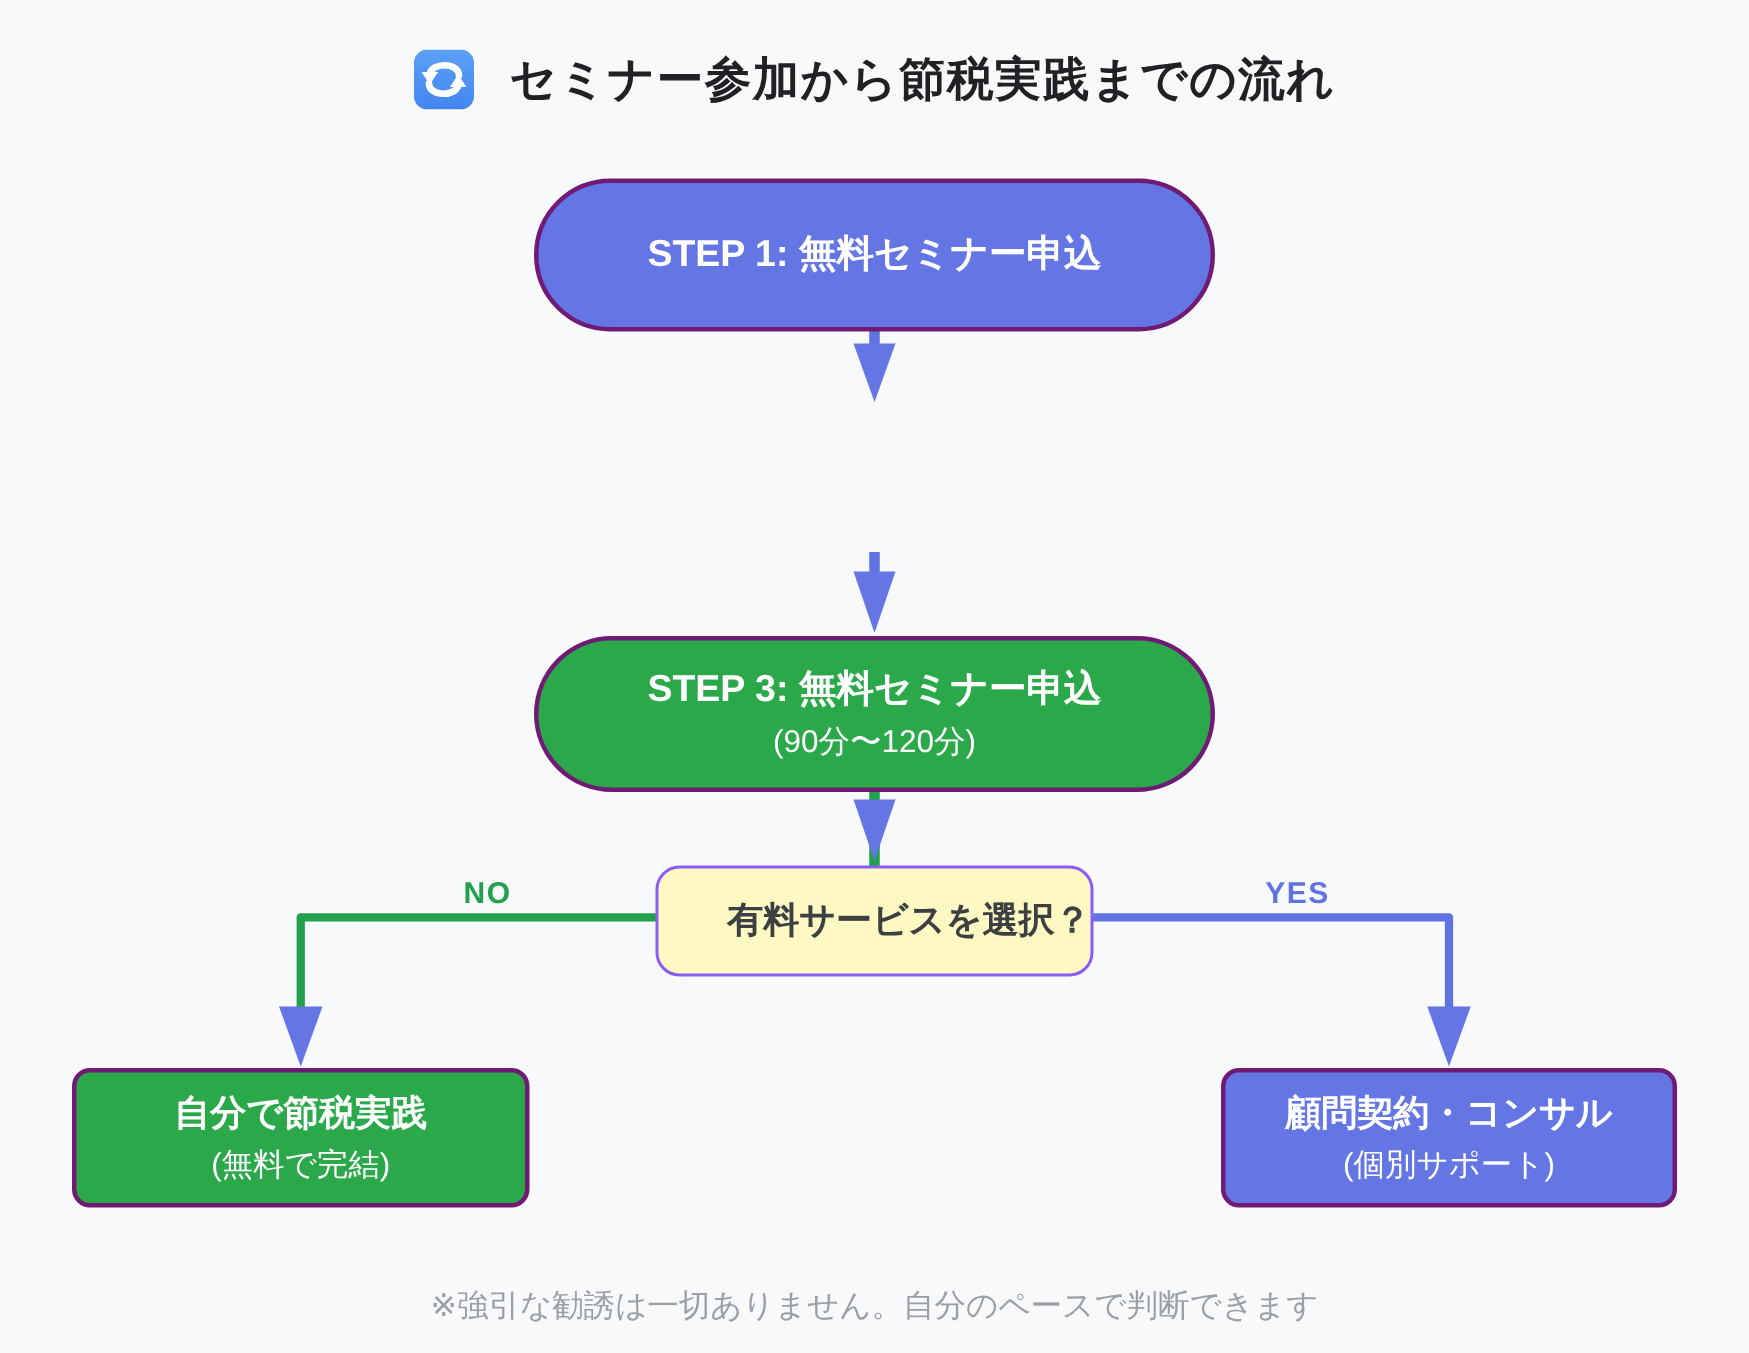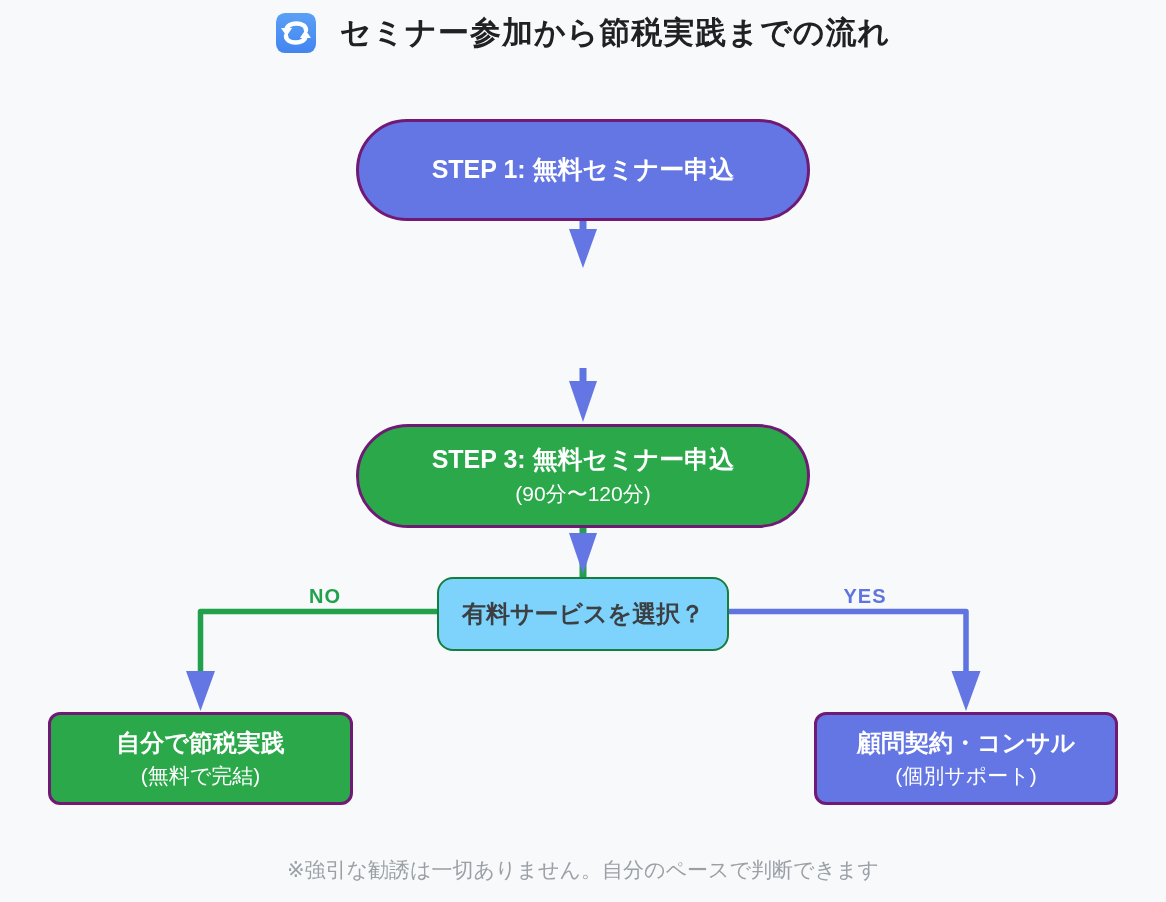--- a/index.html
+++ b/index.html
@@ -8,21 +8,21 @@
   .canvas {
     position: relative;
     width: 1166px;
     height: 902px;
     margin: 0 auto;
     background: #f8f9fa;
     overflow: hidden;
   }
   .title-row {
     position: absolute;
-    top: 12px; left: 0; right: 0;
+    top: 32px; left: 0; right: 0;
     display: flex;
     justify-content: center;
     align-items: center;
     gap: 24px;
   }
   .title-icon { width: 40px; height: 40px; flex: 0 0 auto; }
   .title-text {
     font-size: 31px;
     font-weight: bold;
     color: #202124;
@@ -43,21 +43,21 @@
     align-items: center;
     text-align: center;
     color: #ffffff;
     border: 3px solid #701a75;
   }
   .node .main-label { font-size: 25px; font-weight: bold; line-height: 1.25; }
   .node .sub-label  { font-size: 21px; font-weight: normal; margin-top: 4px; }
   .pill { border-radius: 52px; }
   .blue-node   { background: #6476e4; }
   .green-node  { background: #2aa84a; }
-  .yellow-node { background: #7dd3fc; color: #3c4043; border-radius: 16px; border: 2px solid #15803d; }
+  .yellow-node { background: #fef9c3; color: #3c4043; border-radius: 16px; border: 2px solid #8b5cf6; align-items: flex-end; }
   .rect-node   { border-radius: 12px; }
 
   #step1 { left: 356px; top: 119px; width: 454px; height: 102px; }
   #step2 { left: 352px; top: 268px; width: 461px; height: 102px; }
   #step3 { left: 356px; top: 424px; width: 454px; height: 104px; }
   #decision { left: 437px; top: 577px; width: 292px; height: 74px; }
   #decision .main-label { font-size: 24px; }
   #outcome-no  { left: 48px;  top: 712px; width: 305px; height: 93px; }
   #outcome-yes { left: 814px; top: 712px; width: 304px; height: 93px; }
   #outcome-no .main-label, #outcome-yes .main-label { font-size: 24px; }

